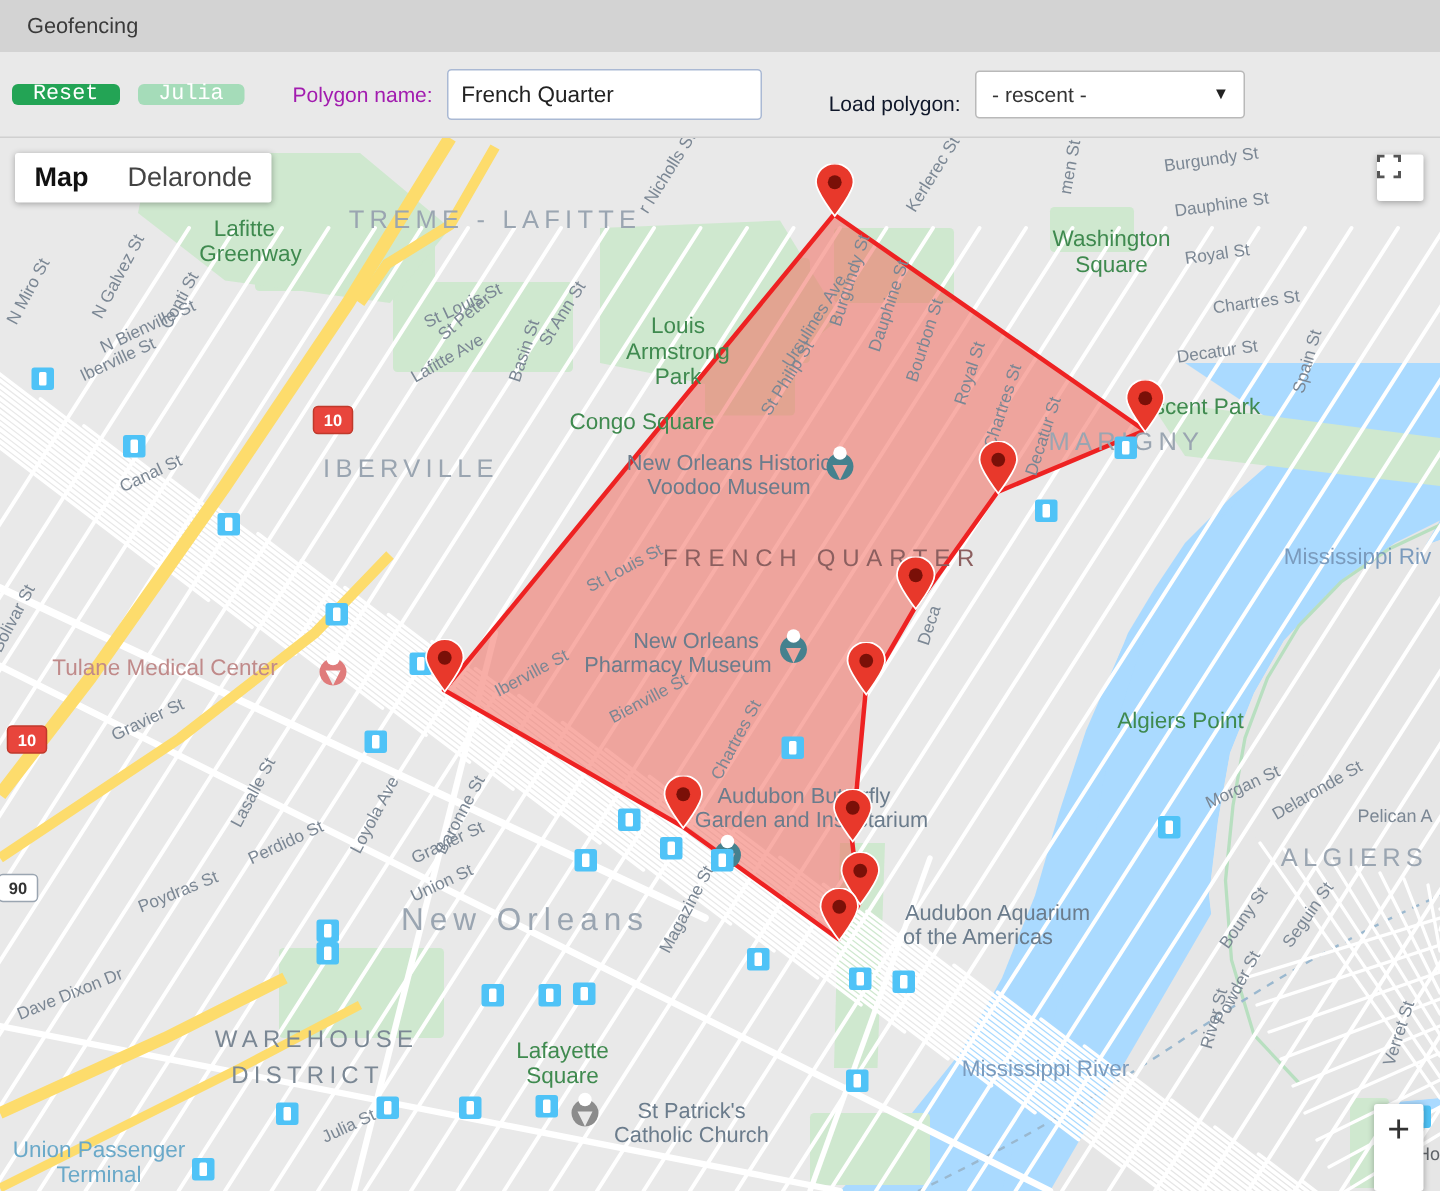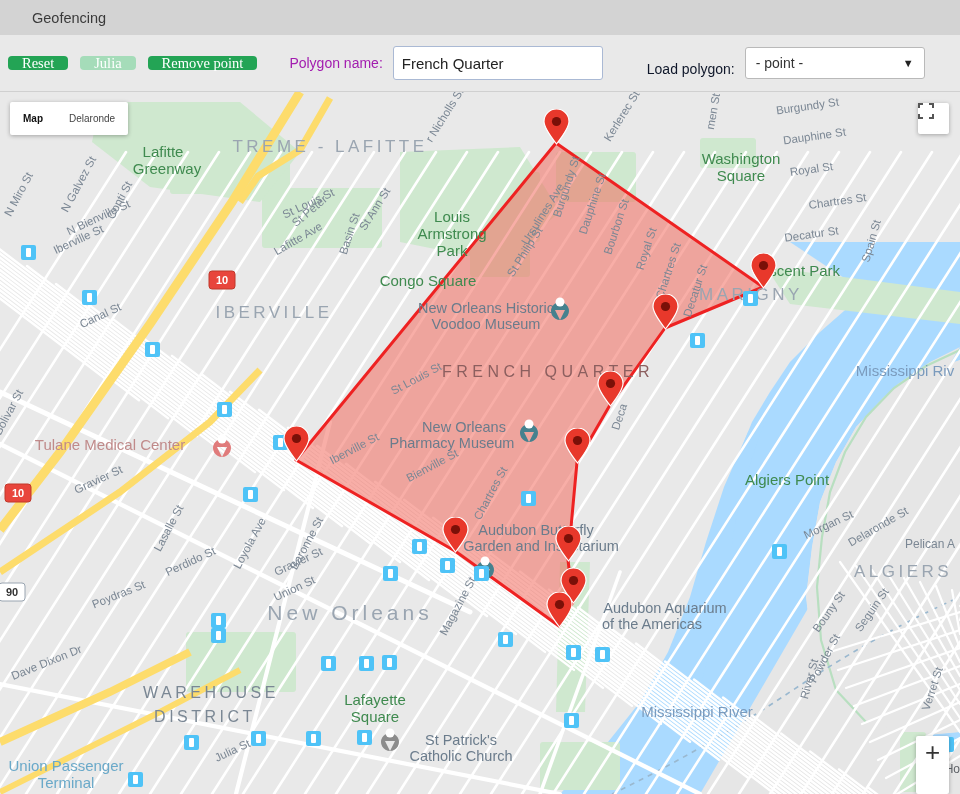--- a/index.html
+++ b/index.html
@@ -8,30 +8,30 @@
     font-family: "Liberation Sans", sans-serif;
     overflow: hidden; background: #fff;
   }
   #app { position: relative; width: 960px; height: 794px; }
 
   
   .titlebar {
     height: 35px; background: #d3d3d3;
     display: flex; align-items: center; padding-left: 18px;
   }
-  .titlebar .title { font-size: 14.5px; color: #3a3a3a; margin-left: 14px; }
+  .titlebar .title { font-size: 14.5px; color: #3a3a3a; }
 
   .toolbar {
     height: 57px; background: #e9e9e9;
     display: flex; align-items: center; padding: 0 8px;
     border-bottom: 1px solid #d0d0d0;
   }
   .btn {
     border: none; border-radius: 4px; color: #fff;
-    font-size: 14.5px; font-family: Liberation Serif, serif;
+    font-size: 14.5px; font-family: Liberation Mono, monospace;
     padding: 0 14px; cursor: pointer; margin-right: 12px;
     line-height: 1;
   }
   .btn-primary { background: #23a455; }
   .btn-disabled { background: #a5dcb9; cursor: default; }
 
   .field-label {
     font-size: 14px; color: #a21caf; margin: 0 10px 0 20px; white-space: nowrap;
   }
   .text-input {
@@ -55,21 +55,21 @@
     position: absolute; left: 0; top: 92px; width: 960px; height: 702px;
     background: #e8e8e8; overflow: hidden;
   }
   .map svg { position: absolute; left: 0; top: 0; }
 
   
   .maptype {
     position: absolute; left: 10px; top: 10px; z-index: 20;
     display: flex; background: #fff; border-radius: 2px;
     box-shadow: 0 1px 4px rgba(0,0,0,.3);
-    font-size: 10px; height: 33px;
+    font-size: 18px; height: 33px;
   }
   .maptype div { display: flex; align-items: center; padding: 0 13px; cursor: pointer; color: #444; }
   .maptype div.active { font-weight: bold; color: #111; }
 
   .fullscreen-btn {
     position: absolute; right: 11px; top: 11px; z-index: 20;
     width: 31px; height: 31px; background: #fff; border-radius: 2px;
     box-shadow: 0 1px 4px rgba(0,0,0,.3);
     display: flex; align-items: center; justify-content: center; cursor: pointer;
   }
@@ -99,28 +99,27 @@
 
 <div id="app">
 
   <div class="titlebar">
     <span class="title">Geofencing</span>
   </div>
 
   <div class="toolbar">
     <button class="btn btn-primary">Reset</button>
     <button class="btn btn-disabled">Julia</button>
-    <button class="btn btn-primary">Remove point</button>
 
     <span class="field-label">Polygon name:</span>
     <input class="text-input" type="text" value="French Quarter" style="">
 
     <span class="sel-label">Load polygon:</span>
     <div class="select-box">
-      <span>- point -</span>
+      <span>- rescent -</span>
       <span class="caret">▼</span>
     </div>
   </div>
 
   <div class="map">
 
     <svg id="map-svg" width="960" height="702">
         <rect x="0" y="0" width="960" height="702" fill="#e9e9e9"></rect>
         <g>
           <path d="M960,150 L905,175 L860,205 L820,240 L790,270 L770,300 L752,330 L738,365 L726,405 L716,450 L710,495 L700,540 L686,590 L666,640 L648,690 L636,702 L960,702 Z" fill="#aadaff"></path>

